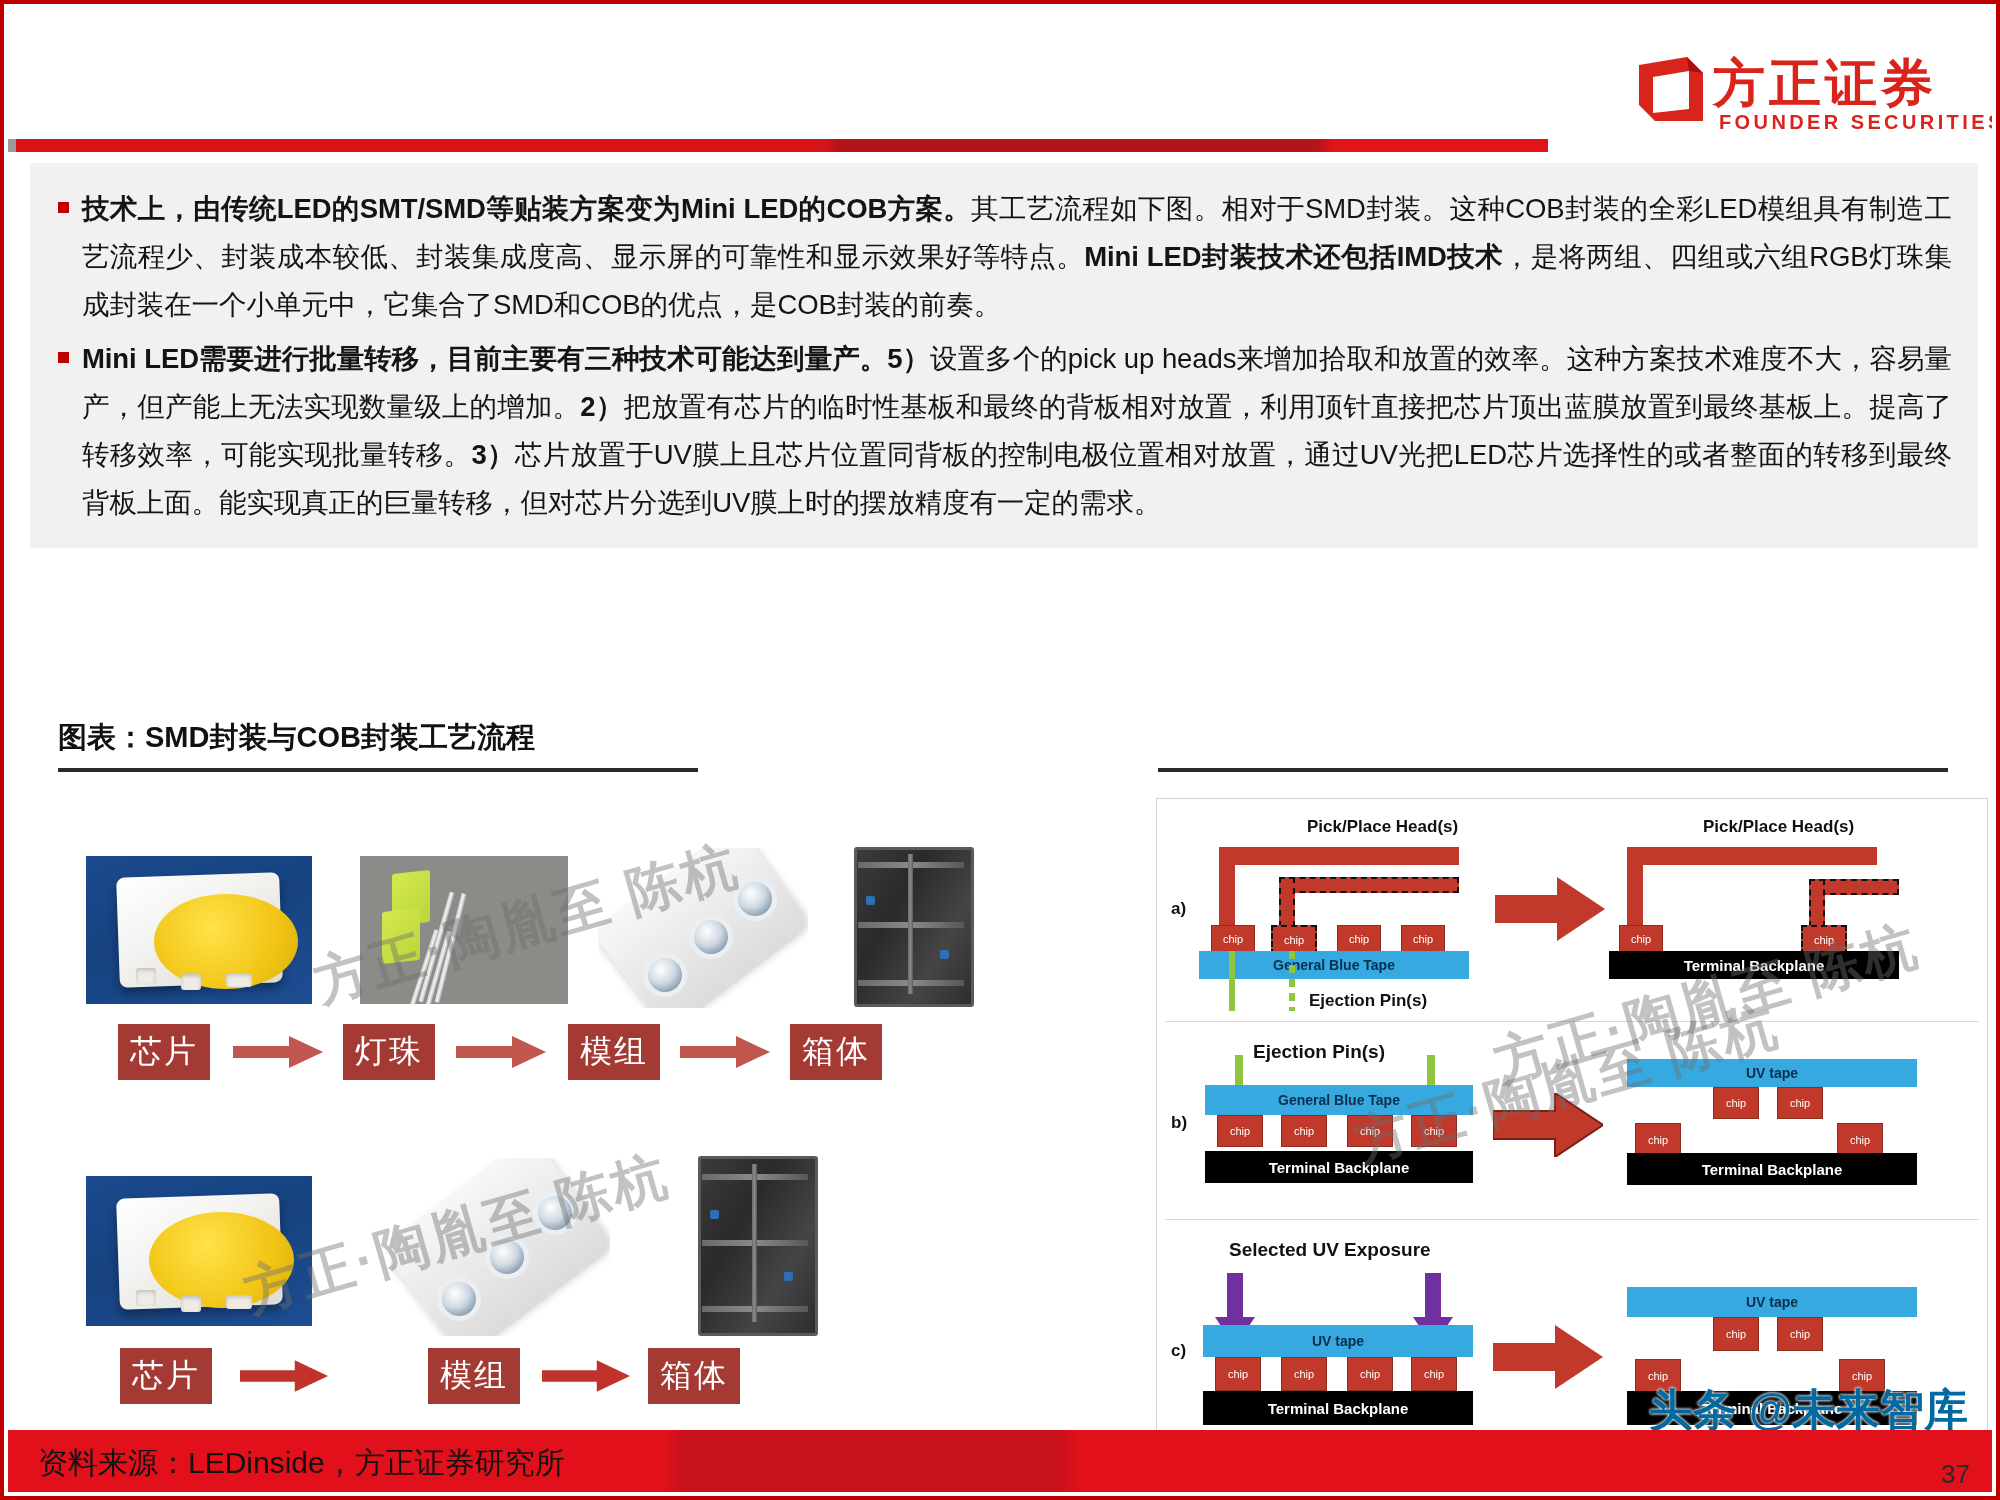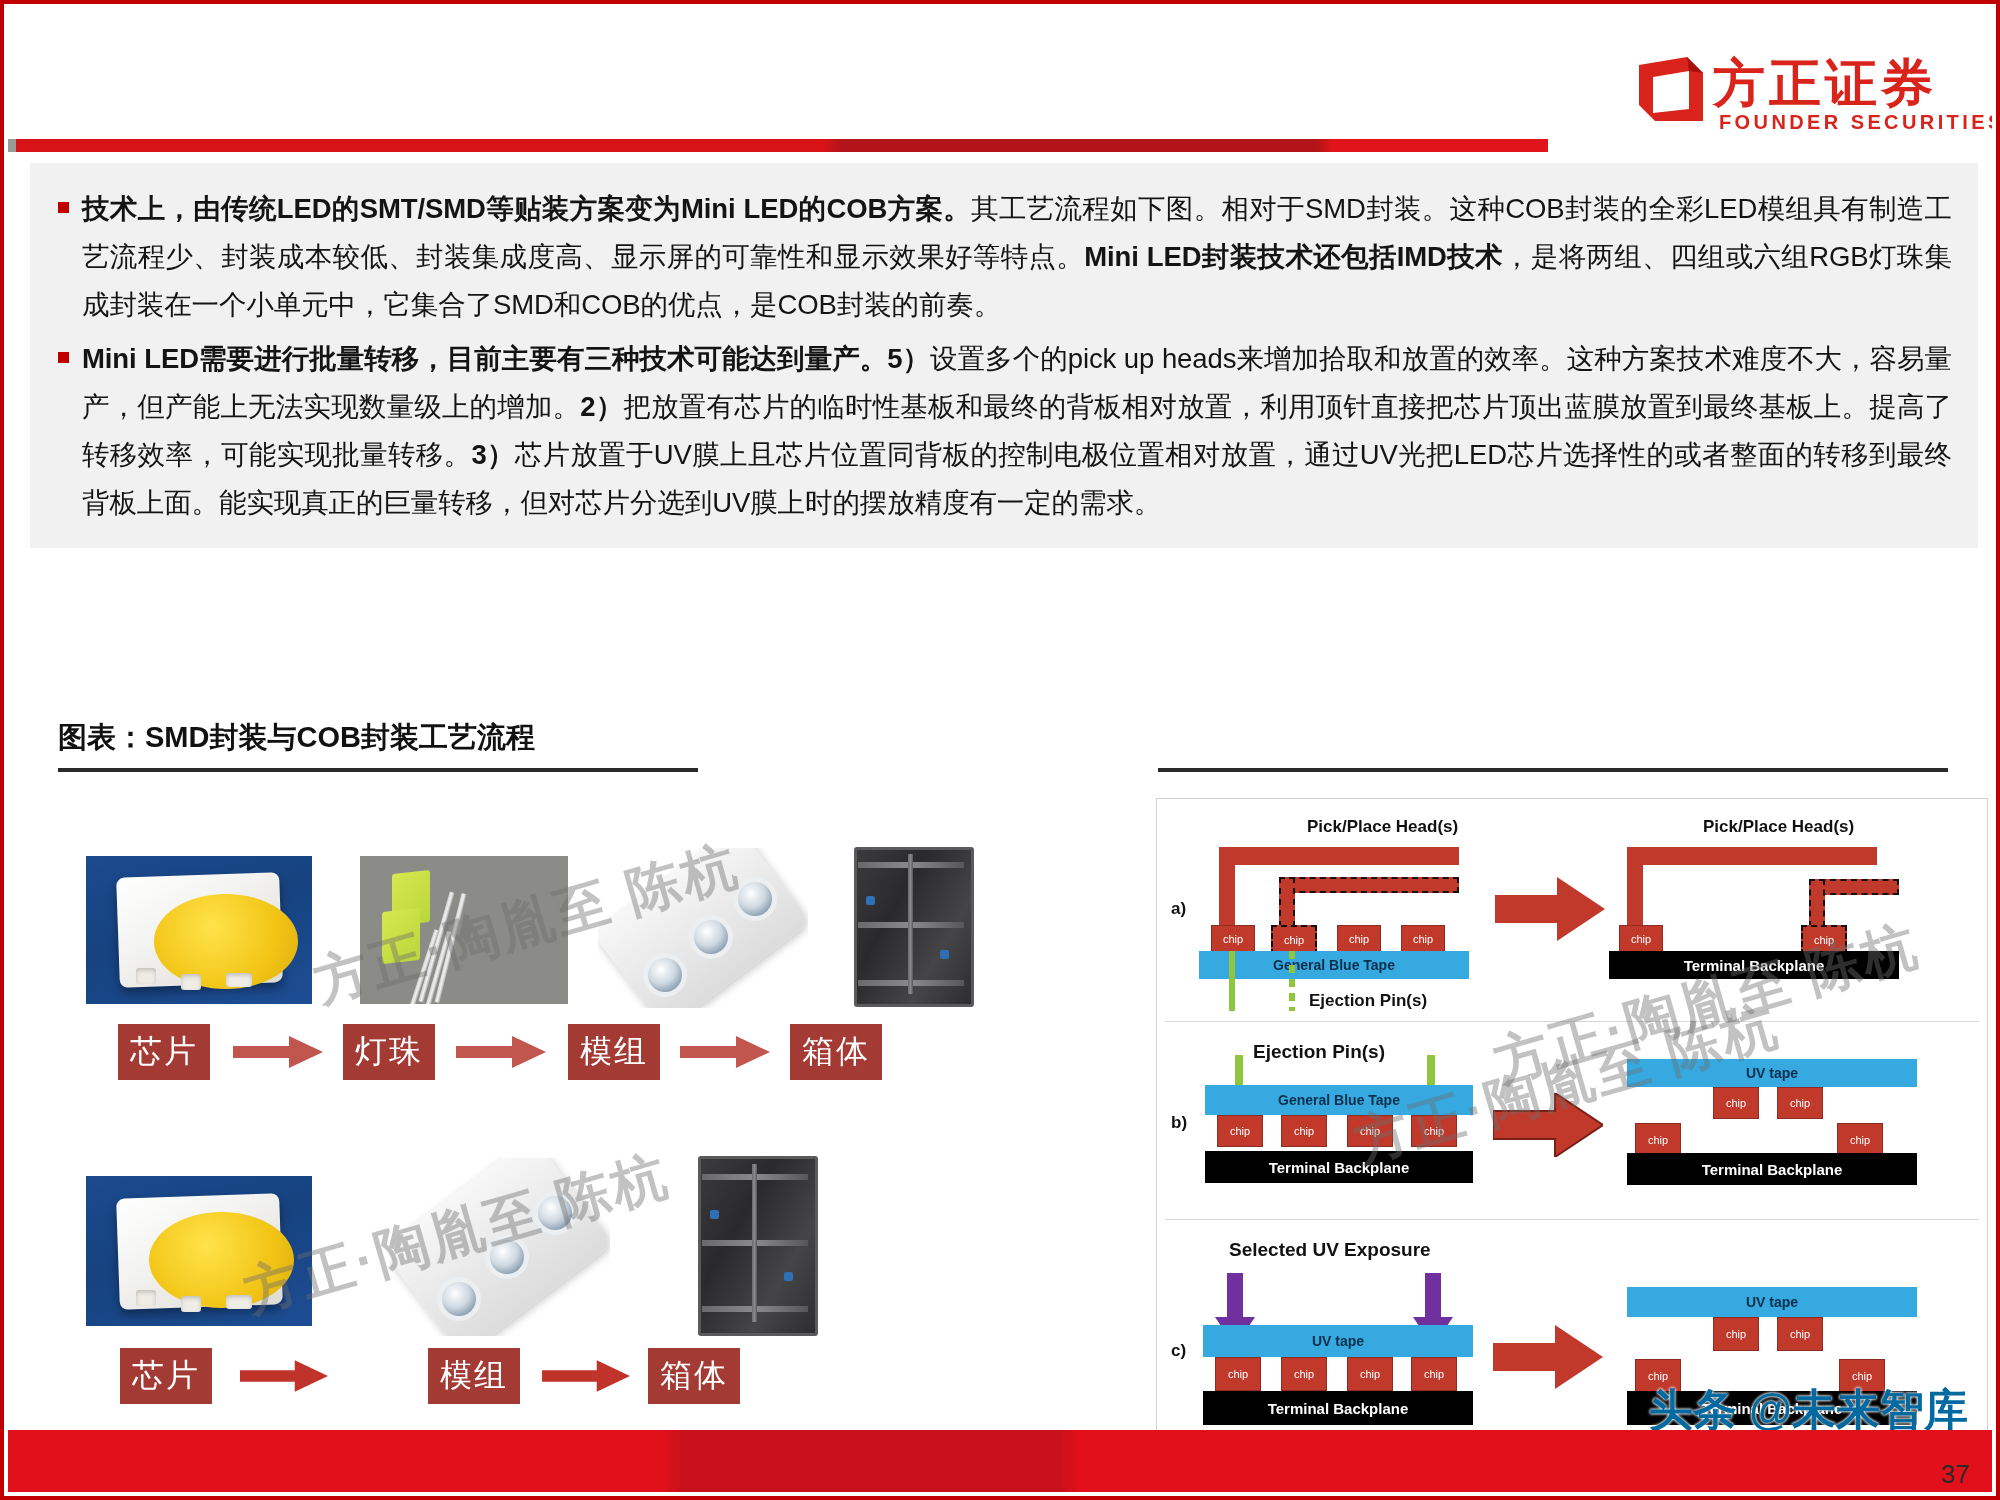--- a/index.html
+++ b/index.html
@@ -574,17 +574,18 @@
     </div>
   </div>
 
   <div class="wm" style="left:300px; top:880px;">方正·陶胤至 陈杭</div>
   <div class="wm" style="left:230px; top:1190px;">方正·陶胤至 陈杭</div>
   <div class="wm" style="left:1480px; top:960px;">方正·陶胤至 陈杭</div>
   <div class="wm" style="left:1340px; top:1040px;">方正·陶胤至 陈杭</div>
 
   <div class="toutiao">头条 @未来智库</div>
   <div class="footer-bar">
+    <div class="source-text">资料来源：LEDinside，方正证券研究所</div>
     <div class="pageno">37</div>
   </div>
 
 </div>
 </div>
 
 </body></html>

